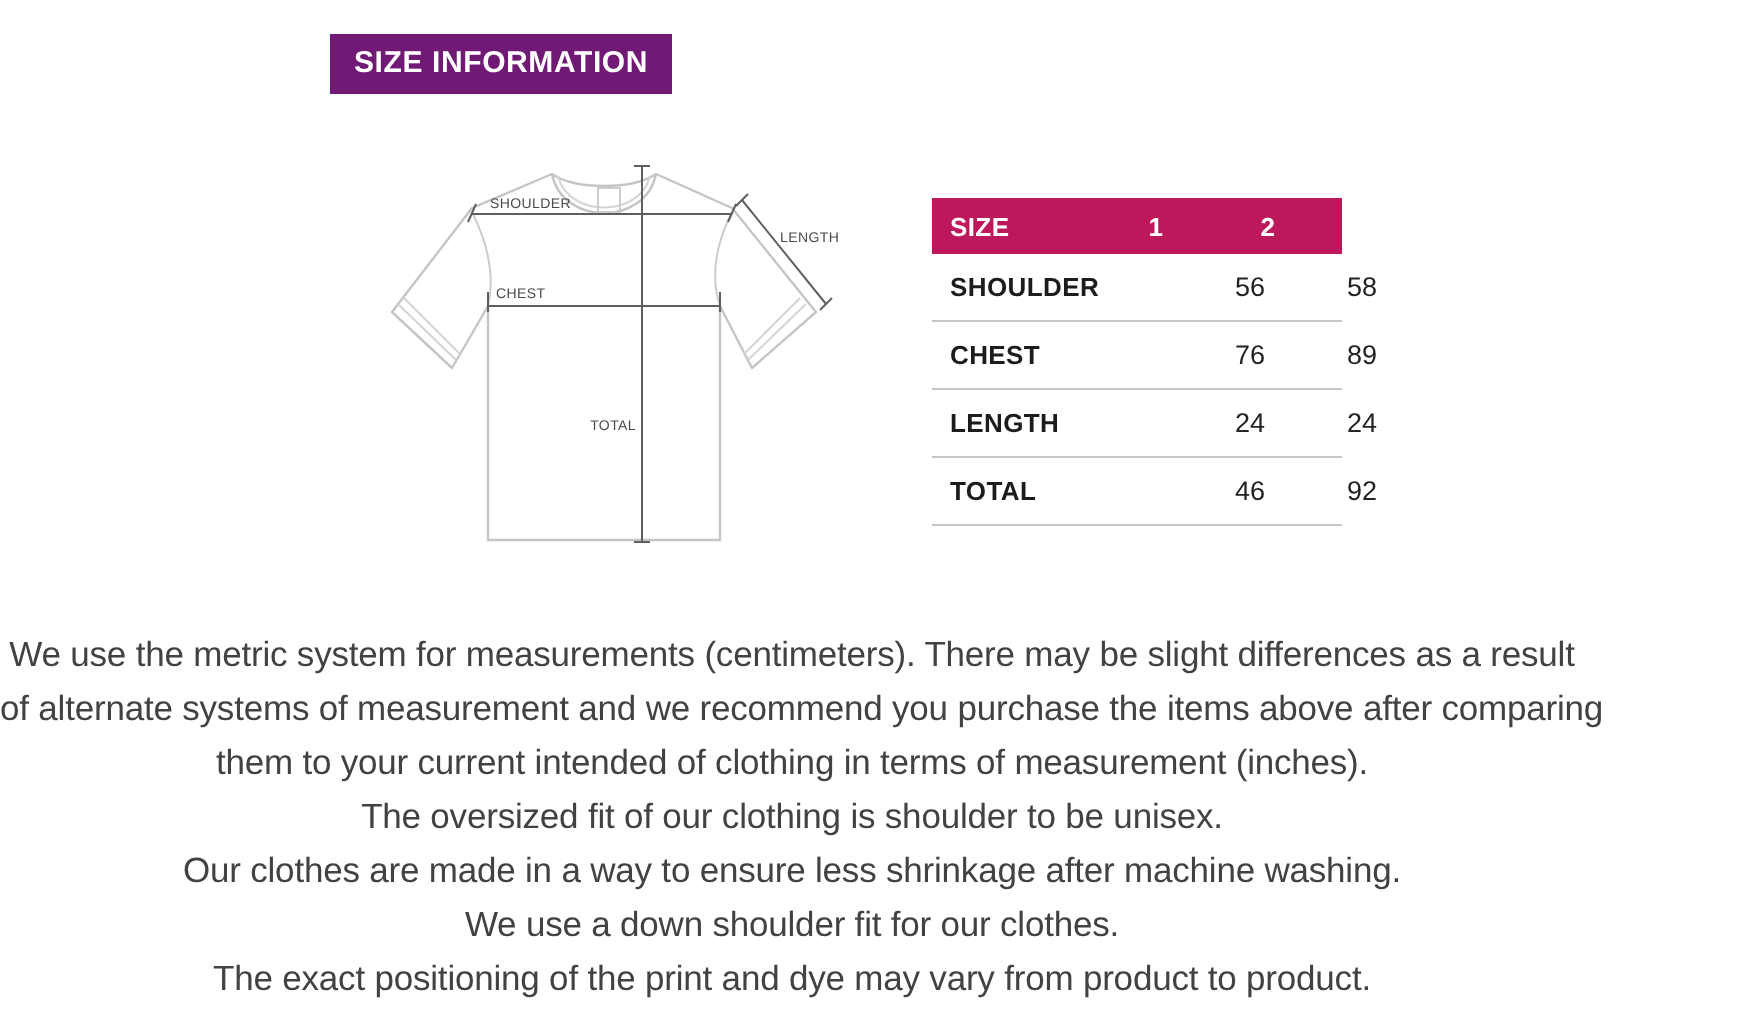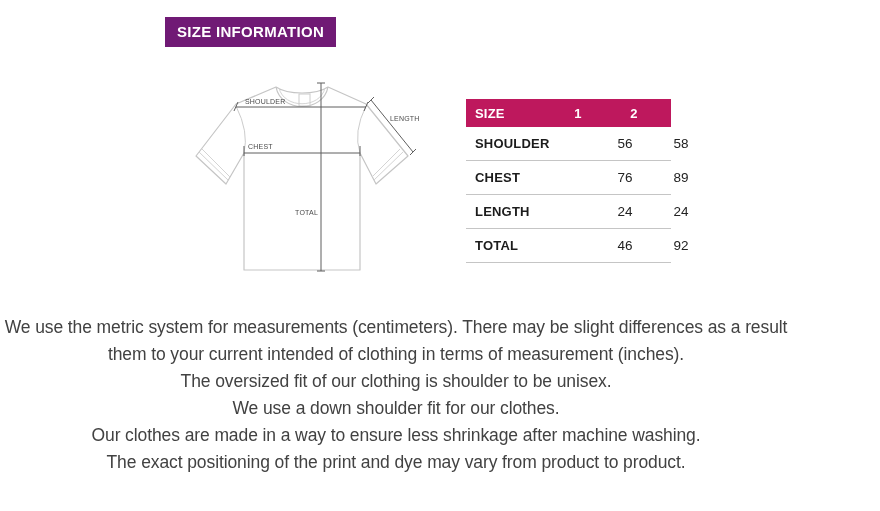--- a/index.html
+++ b/index.html
@@ -116,20 +116,21 @@
     </div>
     <div class="trow data">
       <span class="lab">TOTAL</span>
       <span class="c1">46</span>
       <span class="c2">92</span>
     </div>
   </div>
 
   <div class="notes">
     <div class="line">We use the metric system for measurements (centimeters). There may be slight differences as a result</div>
+    <div class="line">of alternate systems of measurement and we recommend you purchase the items above after comparing</div>
     <div class="line">them to your current intended of clothing in terms of measurement (inches).</div>
     <div class="line">The oversized fit of our clothing is shoulder to be unisex.</div>
+    <div class="line">Our clothes are made in a way to ensure less shrinkage after machine washing.</div>
     <div class="line">We use a down shoulder fit for our clothes.</div>
-    <div class="line">Our clothes are made in a way to ensure less shrinkage after machine washing.</div>
     <div class="line">The exact positioning of the print  and dye may vary from product to product.</div>
   </div>
 
 </div>
 
 </body></html>

